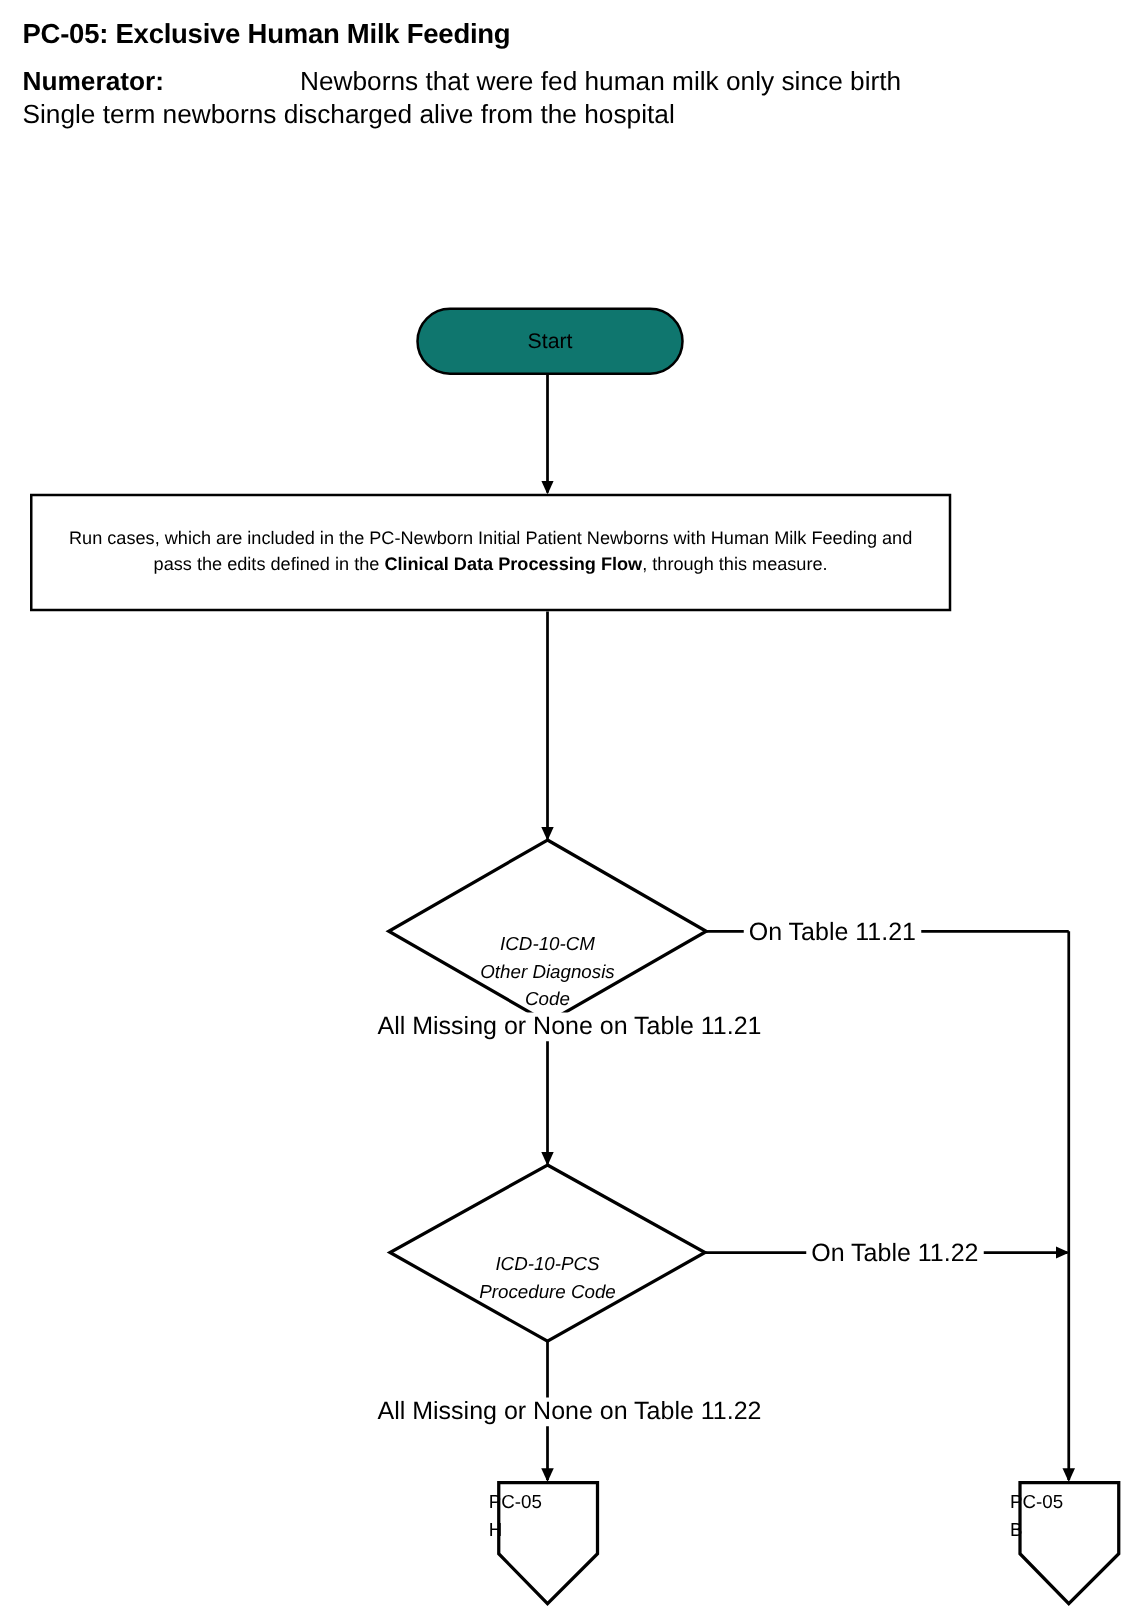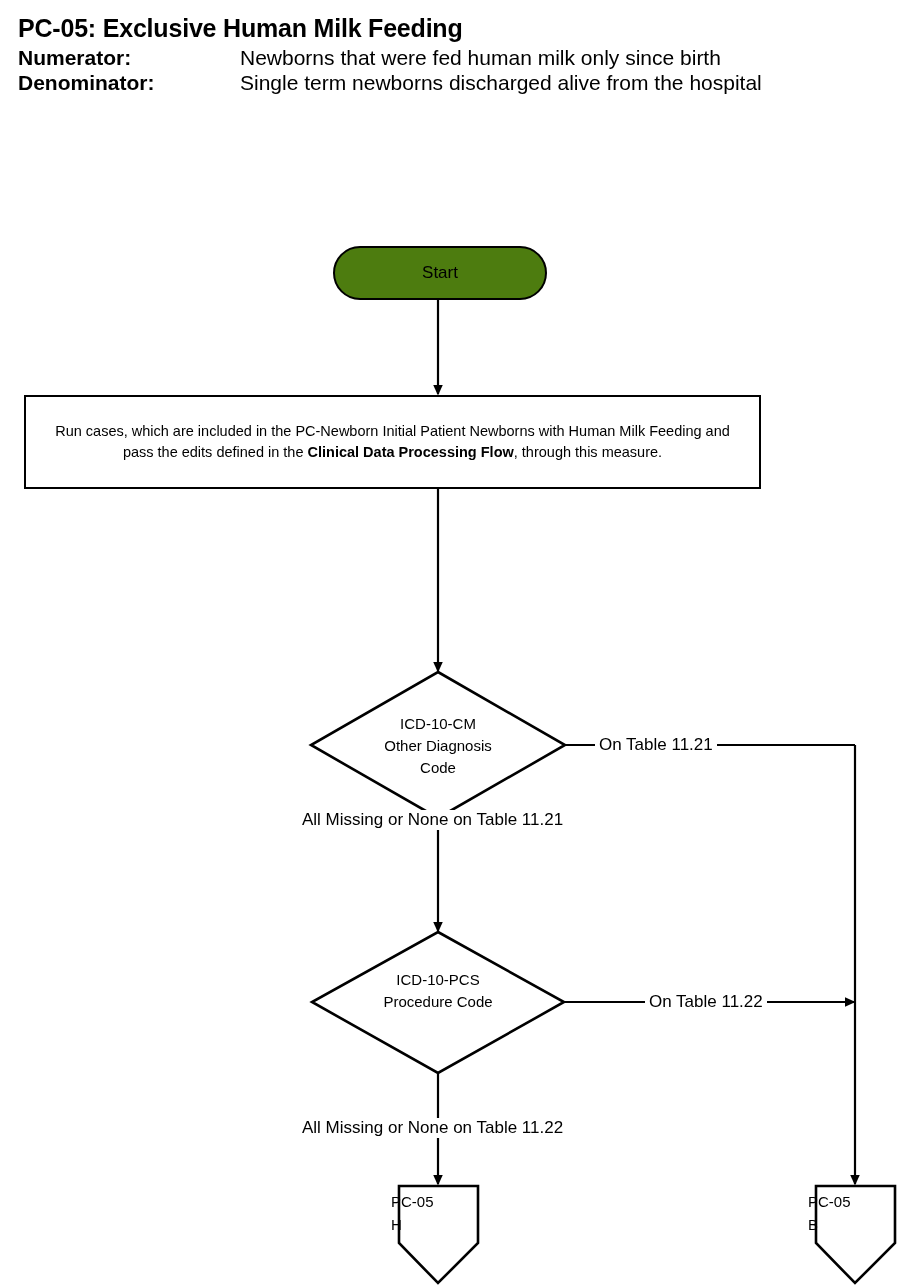--- a/index.html
+++ b/index.html
@@ -17,26 +17,26 @@
   }
 
   
   #header {
     position: absolute;
     left: 18px;
     top: 14px;
     width: 870px;
   }
   #measure-title {
-    font-size: 25px;
+    font-size: 22px;
     font-weight: bold;
     letter-spacing: -0.2px;
     white-space: nowrap;
     line-height: 1.15;
-    margin-bottom: 2px;
+    margin-bottom: 14px;
   }
   .def-row {
     display: flex;
     align-items: flex-start;
     line-height: 1.22;
     white-space: nowrap;
   }
   .def-label {
     font-size: 21px;
     font-weight: bold;
@@ -74,21 +74,21 @@
     box-sizing: border-box;
   }
 
   #start-node {
     left: 333px;
     top: 246px;
     width: 214px;
     height: 54px;
     border: 2px solid #000;
     border-radius: 27px;
-    background: #4d7c0f;
+    background: #0f766e;
     font-size: 17px;
   }
 
   #process-node {
     left: 24px;
     top: 395px;
     width: 737px;
     height: 94px;
     border: 2px solid #000;
     background: #fff;
@@ -97,30 +97,32 @@
   #process-text {
     font-size: 14.5px;
     line-height: 1.45;
     text-align: center;
   }
   #process-text b { font-weight: bold; }
 
   .diamond-label {
     position: absolute;
     font-size: 15px;
+    font-style: italic;
     line-height: 1.45;
     text-align: center;
     white-space: nowrap;
+    margin-top: 32px;
   }
   #diamond1-label { left: 311px; top: 713px; width: 254px; }
   #diamond2-label { left: 312px; top: 969px; width: 252px; }
 
   .edge-label {
     position: absolute;
-    font-size: 17px;
+    font-size: 20px;
     background: #ffffff;
     padding: 0 4px;
     white-space: nowrap;
     text-align: center;
   }
   #label-t1121 { left: 595px; top: 735px; }
   #label-t1122 { left: 645px; top: 992px; }
   #label-none1121 { left: 298px; top: 810px; }
   #label-none1122 { left: 298px; top: 1118px; }
 
@@ -137,21 +139,20 @@
 </head>
 <body>
 
 <div id="header">
   <div id="measure-title">PC-05:  Exclusive Human Milk Feeding</div>
   <div class="def-row">
     <div class="def-label">Numerator:</div>
     <div class="def-value">Newborns that were fed human milk only since birth</div>
   </div>
   <div class="def-row">
-    <div class="def-label">Denominator:</div>
     <div class="def-value">Single term newborns discharged alive from the hospital</div>
   </div>
 </div>
 
 <div id="flow">
 
   <svg id="flow-svg" viewBox="0 0 900 1286">
     <defs>
       <marker id="arrow" markerWidth="12" markerHeight="12" refX="9.5" refY="5" orient="auto" markerUnits="userSpaceOnUse">
         <path d="M0,0 L11,5 L0,10 z" fill="#000"></path>

